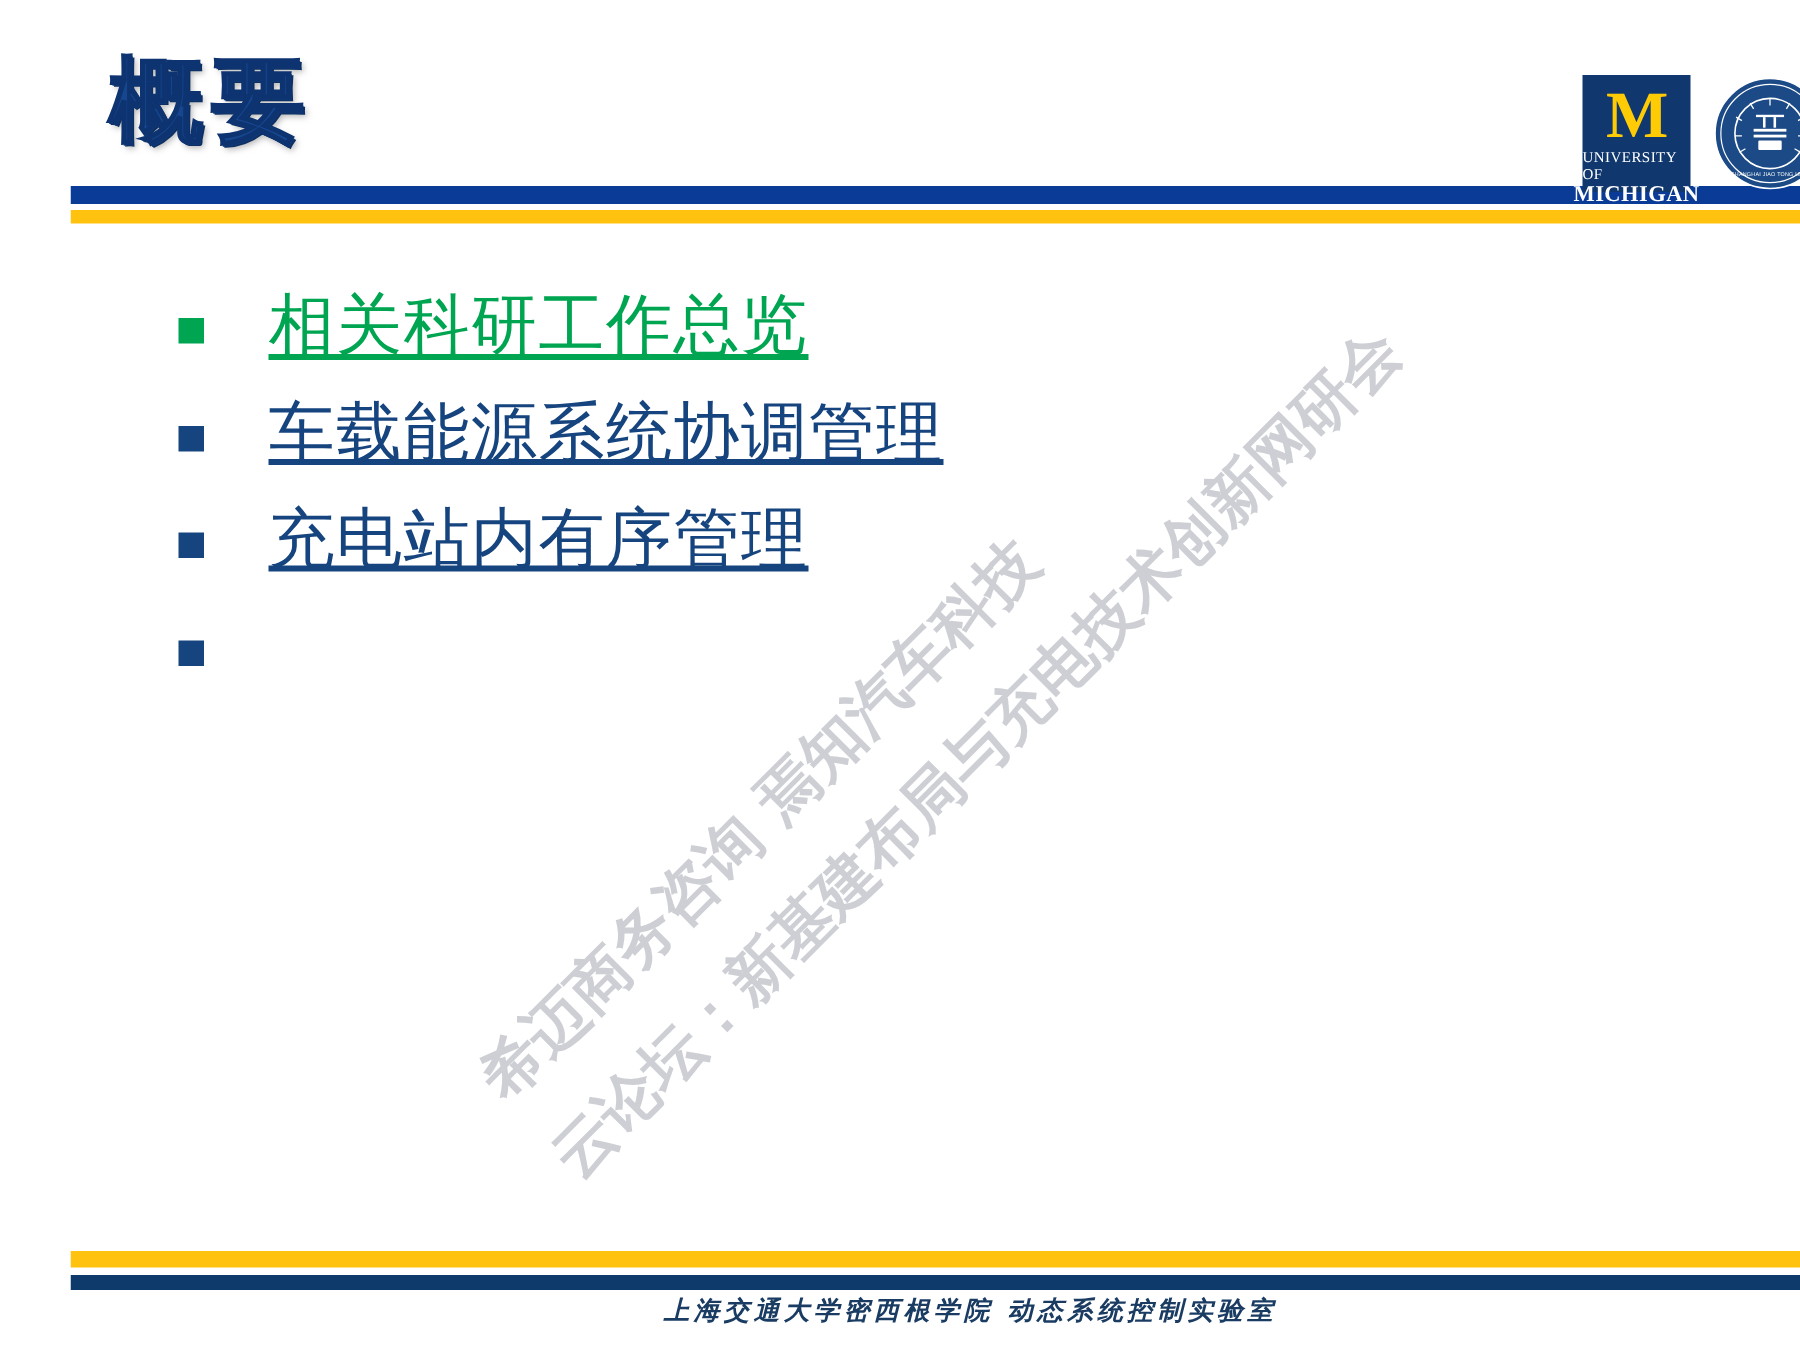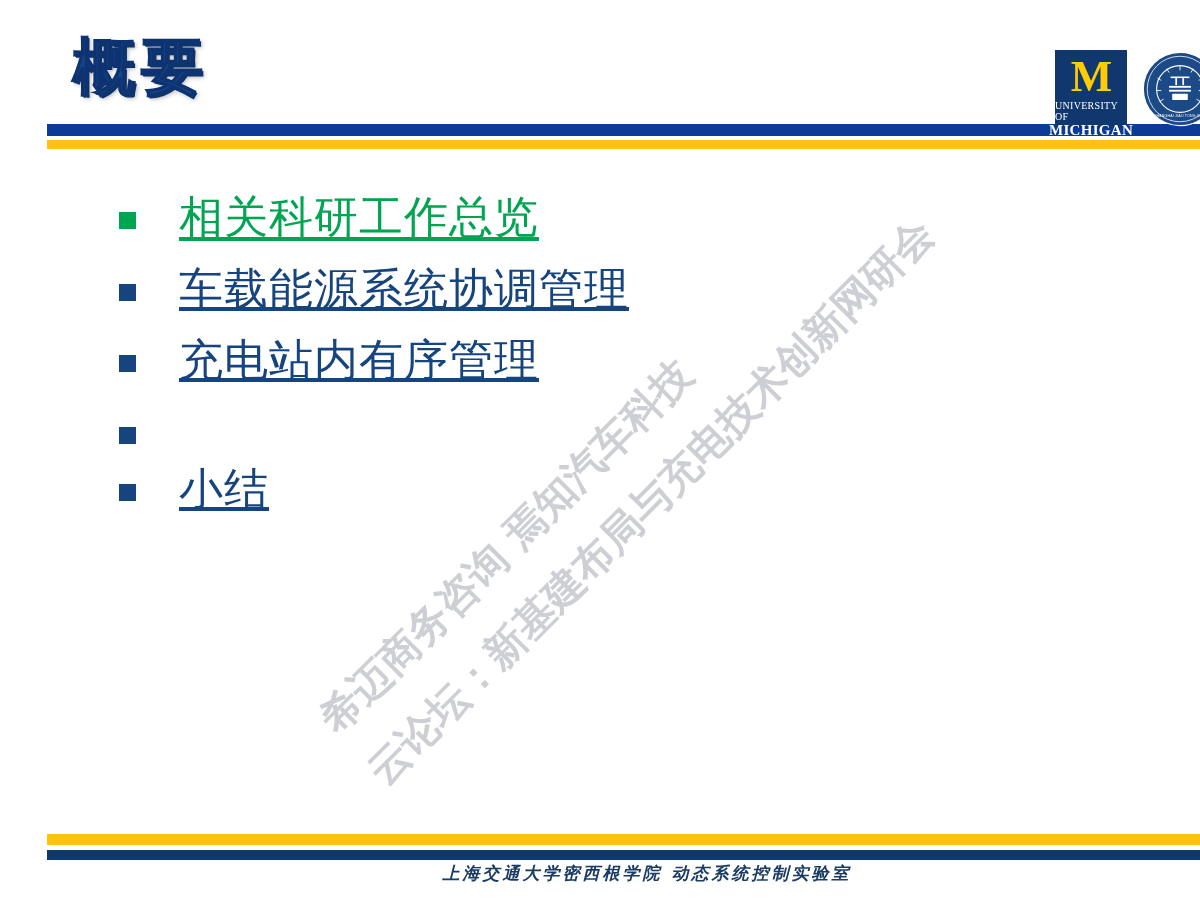--- a/index.html
+++ b/index.html
@@ -269,24 +269,20 @@
 
     <div class="bullet-row">
       <span class="bullet-marker" style="background: rgb(21, 68, 126);"></span>
       <span class="bullet-text">充电站内有序管理</span>
     </div>
 
     <div class="bullet-row">
       <span class="bullet-marker" style="background: rgb(21, 68, 126);"></span>
     </div>
 
-    <div class="bullet-row">
-      <span class="bullet-marker" style="background: rgb(21, 68, 126);"></span>
-      <span class="bullet-text">小结</span>
-    </div>
 
   </div>
 
   <div class="rule rule-bot-gold"></div>
   <div class="rule rule-bot-navy"></div>
 
   <div class="footer-text">上海交通大学密西根学院 动态系统控制实验室</div>
   <div class="page-number">2</div>
 
 </div>

